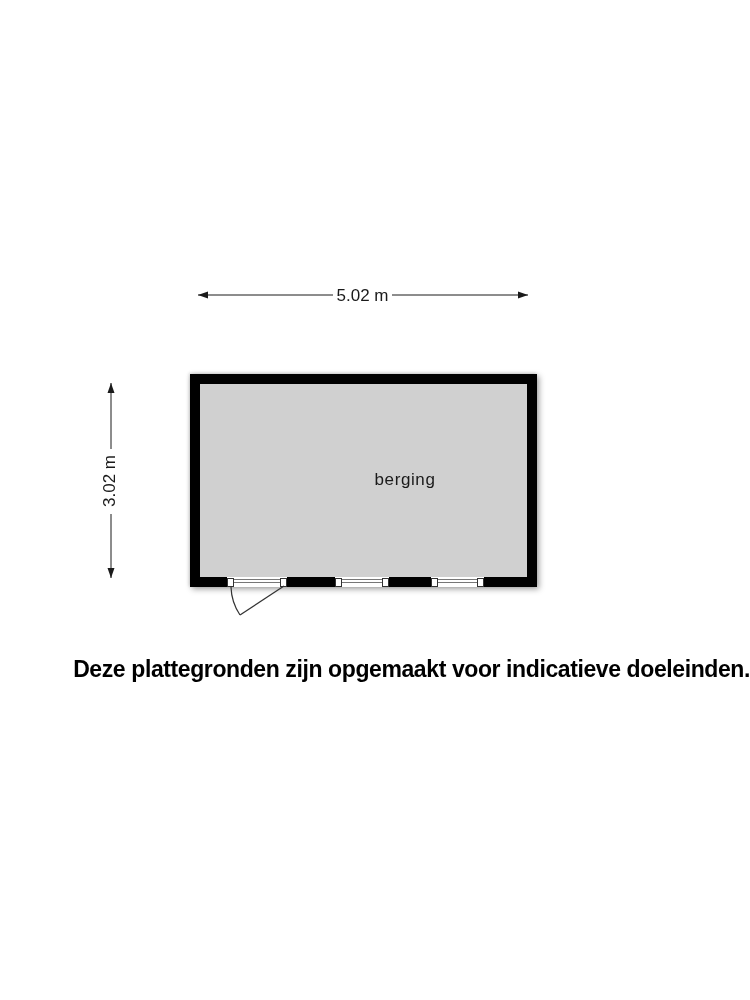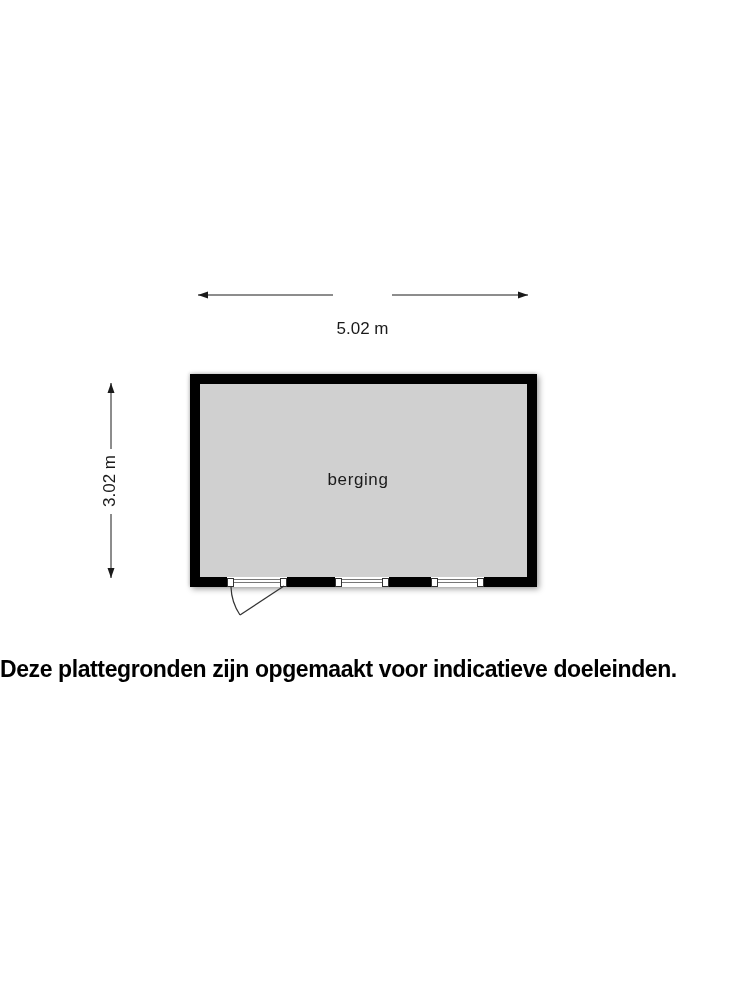--- a/index.html
+++ b/index.html
@@ -20,20 +20,21 @@
     border:10px solid #000;
     background:#d0d0d0;
     box-shadow:2px 2px 6px rgba(0,0,0,0.38), -1px -1px 3px rgba(0,0,0,0.15);
   }
   .room-label {
     position:absolute;
     left:200px; top:470px; width:316px;
     text-align:center;
     font-size:17px; letter-spacing:0.6px;
     color:#1a1a1a;
+    padding-left:47px;
   }
 
   
   .opening {
     position:absolute;
     top:577px; height:10px;
     background:#ffffff;
   }
   .opening .glass-top, .opening .glass-bottom {
     position:absolute; left:7px; right:7px; height:1px; background:#777;
@@ -55,32 +56,32 @@
     pointer-events:none;
   }
 
   
   .dim-label {
     position:absolute;
     font-size:17px; color:#1a1a1a;
     text-align:center;
     white-space:nowrap;
   }
-  .dim-label-h { left:325px; top:286px; width:75px;margin-top:33px; }
+  .dim-label-h { left:325px; top:286px; width:75px; }
   .dim-label-v {
     left:75px; top:471px; width:70px;
     transform:rotate(-90deg);
     transform-origin:center center;
   }
 
   
   .disclaimer {
     position:absolute;
     left:0; top:655px; width:750px;
-    text-align:left;
+    text-align:right;
     font-size:23px; font-weight:700;
     letter-spacing:-0.4px;
     line-height:28px;
     color:#000;
   }
 </style>
 </head>
 <body>
 
 <div class="page">

